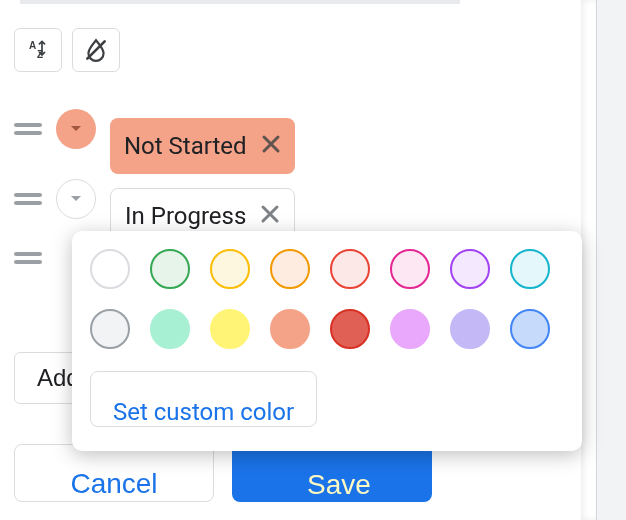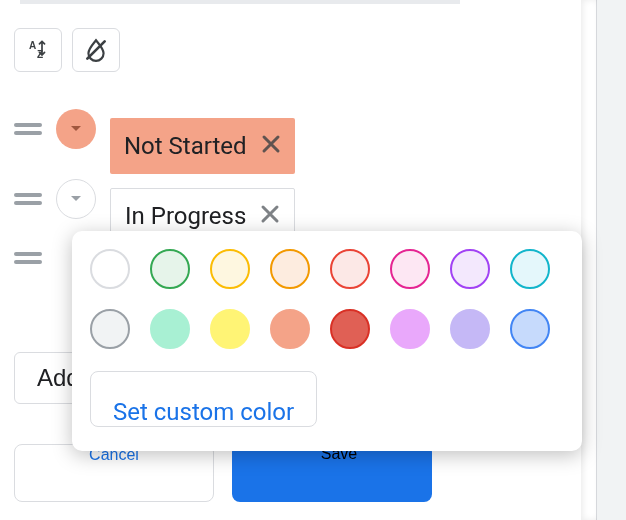--- a/index.html
+++ b/index.html
@@ -86,21 +86,21 @@
   .color-dot svg { display: block; }
   .dot-coral { background: #f4a388; }
   .dot-white { background: #fff; border: 1px solid #dadce0; }
 
   .chip {
     display: flex;
     align-items: center;
     gap: 14px;
     padding: 0 14px;
     height: 56px;
-    border-radius: 2px;
+    border-radius: 8px;
     font-size: 24px;
     color: #202124;
     margin-top: 33px;
   }
   .chip-coral { background: #f4a388; }
   .chip-outline { background: #fff; border: 1px solid #dadce0; }
   .chip .x {
     color: #3c4043;
     opacity: 0.8;
   }
@@ -127,34 +127,34 @@
     position: absolute;
     left: 14px;
     bottom: 18px;
     display: flex;
     gap: 18px;
   }
   .btn {
     height: 58px;
     min-width: 200px;
     border-radius: 8px;
-    font-size: 16px;
-    display: flex;
-    align-items: flex-start;
+    font-size: 28px;
+    display: flex;
+    align-items: flex-end;
     justify-content: center;
     border: none;
   }
   .btn-cancel {
     background: #fff;
     color: #1a73e8;
     border: 1px solid #dadce0;
   }
   .btn-save {
     background: #1a73e8;
-    color: #000000;
+    color: #fef9c3;
     padding-left: 20px;
   }
 
   
   .popover {
     position: absolute;
     left: 72px;
     top: 231px;
     width: 510px;
     background: #fff;

